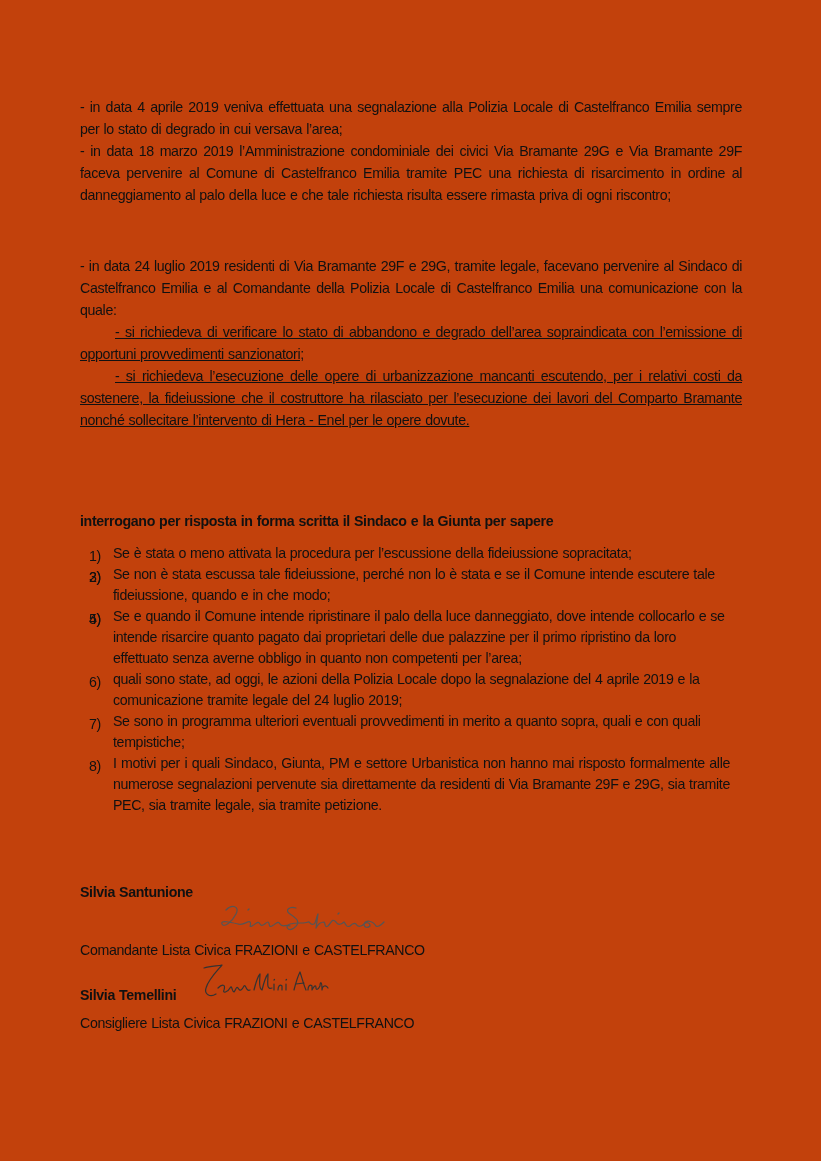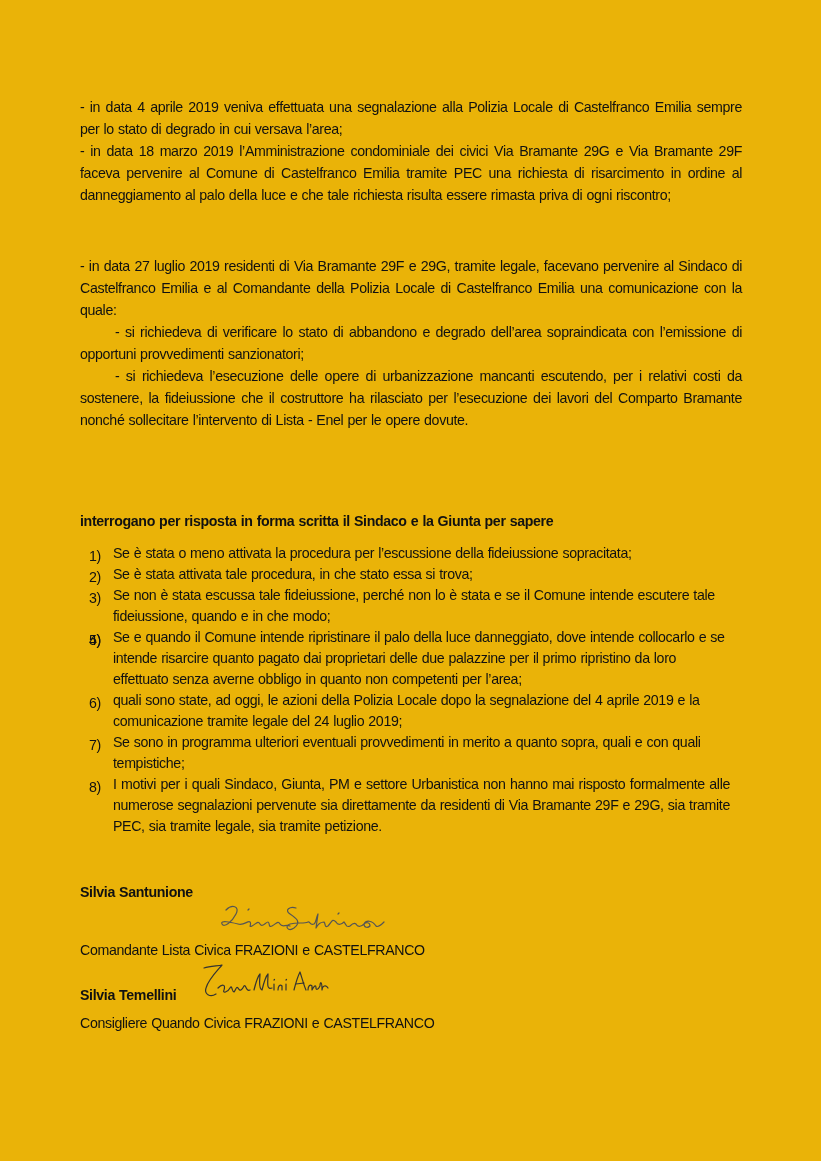--- a/index.html
+++ b/index.html
@@ -1,55 +1,55 @@
 <!DOCTYPE html>
 <html><head>
 <meta charset="utf-8">
 <style>
   html, body { margin: 0; padding: 0; background: #ffffff; }
   body { width: 821px; height: 1161px; position: relative; overflow: hidden; }
   .page {
-    position: absolute; left: 0; top: 0; width: 821px; height: 1161px; background: #eab308;
+    position: absolute; left: 0; top: 0; width: 821px; height: 1161px; background: #c2410c;
     font-family: "Liberation Sans", sans-serif; color: #111; font-size: 14.2px;
     letter-spacing: -0.35px; word-spacing: 0.5px;
   }
   .block { position: absolute; left: 80px; width: 662px; line-height: 22px; }
   .just { text-align: justify; text-align-last: left; }
-  .sub { text-indent: 35px; }
+  .sub { text-indent: 35px; text-decoration: underline; }
   .heading { position: absolute; left: 80px; width: 662px; top: 510px; text-align: left; font-weight: bold; line-height: 22px; }
   ol.questions { position: absolute; left: 80px; top: 543px; width: 650px; margin: 0; padding: 0; list-style: none; line-height: 21px; }
   ol.questions li { position: relative; padding-left: 33px; }
   ol.questions li .num { position: absolute; left: 9px; top: 3px; }
   ol.questions li.justify { text-align: justify; text-align-last: left; }
   .sig-name { position: absolute; left: 80px; font-weight: bold; line-height: 20px; }
   .sig-role { position: absolute; left: 80px; line-height: 20px; }
   .signature { position: absolute; }
   .signature svg { display: block; }
 </style>
 </head>
 <body>
 
 <div class="page">
 
   <div class="block just" style="top:96px;">- in data 4 aprile 2019 veniva effettuata una segnalazione alla Polizia Locale di Castelfranco Emilia sempre per lo stato di degrado in cui versava l’area;</div>
 
   <div class="block just" style="top:140px;">- in data 18 marzo 2019 l’Amministrazione condominiale dei civici Via Bramante 29G e Via Bramante 29F faceva pervenire al Comune di Castelfranco Emilia tramite PEC una richiesta di risarcimento in ordine al danneggiamento al palo della luce e che tale richiesta risulta essere rimasta priva di ogni riscontro;</div>
 
   <div class="block" style="top:255px;">
-    <div class="just">- in data 27 luglio 2019 residenti di Via Bramante 29F e 29G, tramite legale, facevano pervenire al Sindaco di Castelfranco Emilia e al Comandante della Polizia Locale di Castelfranco Emilia una comunicazione con la quale:</div>
+    <div class="just">- in data 24 luglio 2019 residenti di Via Bramante 29F e 29G, tramite legale, facevano pervenire al Sindaco di Castelfranco Emilia e al Comandante della Polizia Locale di Castelfranco Emilia una comunicazione con la quale:</div>
     <div class="just sub">- si richiedeva di verificare lo stato di abbandono e degrado dell’area sopraindicata con l’emissione di opportuni provvedimenti sanzionatori;</div>
-    <div class="just sub" style="padding-left:0;">- si richiedeva l’esecuzione delle opere di urbanizzazione mancanti escutendo, per i relativi costi da sostenere, la fideiussione che il costruttore ha rilasciato per l’esecuzione dei lavori del Comparto Bramante nonché sollecitare l’intervento di Lista - Enel per le opere dovute.</div>
+    <div class="just sub" style="padding-left:0;">- si richiedeva l’esecuzione delle opere di urbanizzazione mancanti escutendo, per i relativi costi da sostenere, la fideiussione che il costruttore ha rilasciato per l’esecuzione dei lavori del Comparto Bramante nonché sollecitare l’intervento di Hera - Enel per le opere dovute.</div>
   </div>
 
 
   <div class="heading">interrogano per risposta in forma scritta il Sindaco e la Giunta per sapere</div>
 
   <ol class="questions">
     <li><span class="num">1)</span><span>Se è stata o meno attivata la procedura per l’escussione della fideiussione sopracitata;</span></li>
-    <li><span class="num">2)</span><span>Se è stata attivata tale procedura, in che stato essa si trova;</span></li>
+    <li><span class="num">2)</span></li>
     <li><span class="num">3)</span><span>Se non è stata escussa tale fideiussione, perché non lo è stata e se il Comune intende escutere tale fideiussione, quando e in che modo;</span></li>
     <li><span class="num">4)</span></li>
     <li><span class="num">5)</span><span>Se e quando il Comune intende ripristinare il palo della luce danneggiato, dove intende collocarlo e se intende risarcire quanto pagato dai proprietari delle due palazzine per il primo ripristino da loro effettuato senza averne obbligo in quanto non competenti per l’area;</span></li>
     <li><span class="num">6)</span><span>quali sono state, ad oggi, le azioni della Polizia Locale dopo la segnalazione del 4 aprile 2019 e la comunicazione tramite legale del 24 luglio 2019;</span></li>
     <li><span class="num">7)</span><span>Se sono in programma ulteriori eventuali provvedimenti in merito a quanto sopra, quali e con quali tempistiche;</span></li>
     <li class="justify"><span class="num">8)</span><span>I motivi per i quali Sindaco, Giunta, PM e settore Urbanistica non hanno mai risposto formalmente alle numerose segnalazioni pervenute sia direttamente da residenti di Via Bramante 29F e 29G, sia tramite PEC, sia tramite legale, sia tramite petizione.</span></li>
   </ol>
 
   <div class="sig-name" style="top:882px;">Silvia Santunione</div>
   <div class="signature" style="left:218px; top:900px;">
@@ -66,15 +66,15 @@
   <div class="signature" style="left:200px; top:962px;">
     <svg width="130" height="40" viewBox="0 0 130 40" fill="none" stroke="#333" stroke-width="1.2" stroke-linecap="round" stroke-linejoin="round">
       <path d="M4 6 C10 4 18 4 22 3 C16 10 8 18 6 26 C4 32 10 36 16 32"></path>
       <path d="M18 26 C22 22 26 22 24 28 C22 32 28 30 30 26 C32 22 32 30 34 30 C36 28 36 24 38 26 C40 30 42 28 44 24 C46 22 46 30 50 28"></path>
       <path d="M54 28 C56 20 58 14 60 12 C60 18 58 26 62 28 C64 20 66 14 68 12 C68 20 66 28 72 26"></path>
       <path d="M74 22 L74 28 M74 18 l0.5 -0.5 M78 28 C78 24 80 22 82 24 L82 28 M86 22 L86 28 M86 18 l0.5 -0.5"></path>
       <path d="M94 28 C96 20 98 14 100 10 C102 16 104 24 106 28 M96 22 L104 21"></path>
       <path d="M108 28 C108 24 110 22 112 24 L112 28 C114 24 116 22 116 26 C116 28 118 28 120 24 C120 20 122 18 122 28 C122 24 126 22 128 26"></path>
     </svg>
   </div>
-  <div class="sig-role" style="top:1013px;">Consigliere Quando Civica FRAZIONI  e CASTELFRANCO</div>
+  <div class="sig-role" style="top:1013px;">Consigliere Lista Civica FRAZIONI  e CASTELFRANCO</div>
 
 </div>
 
 </body></html>

